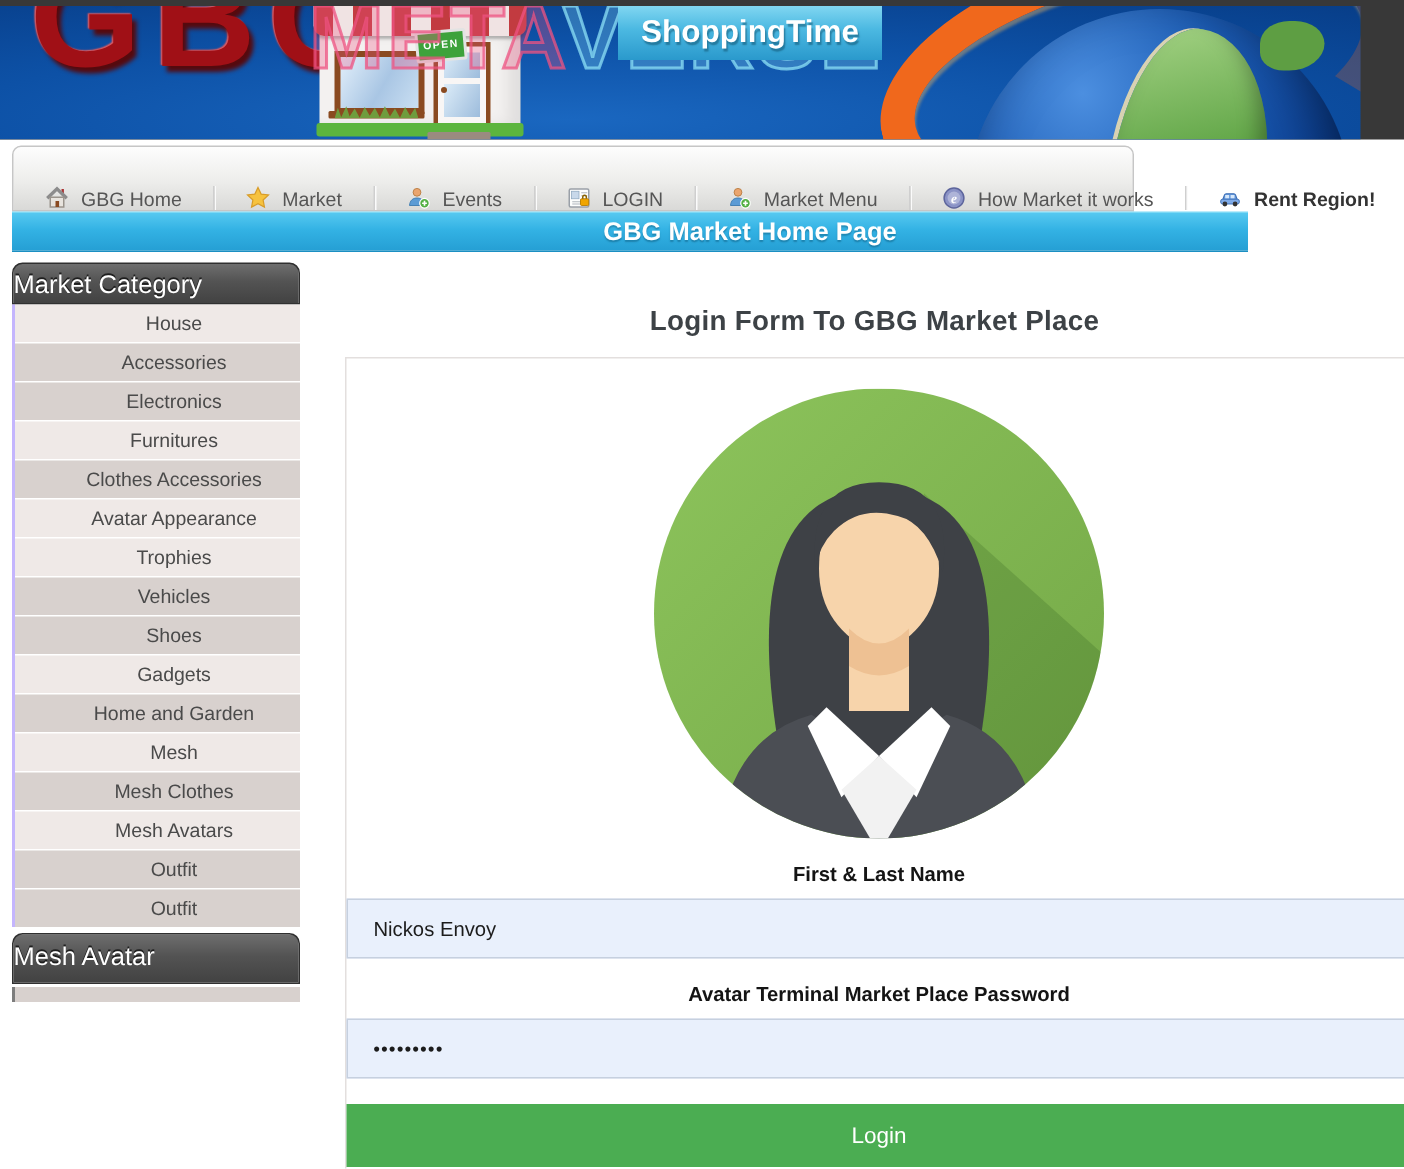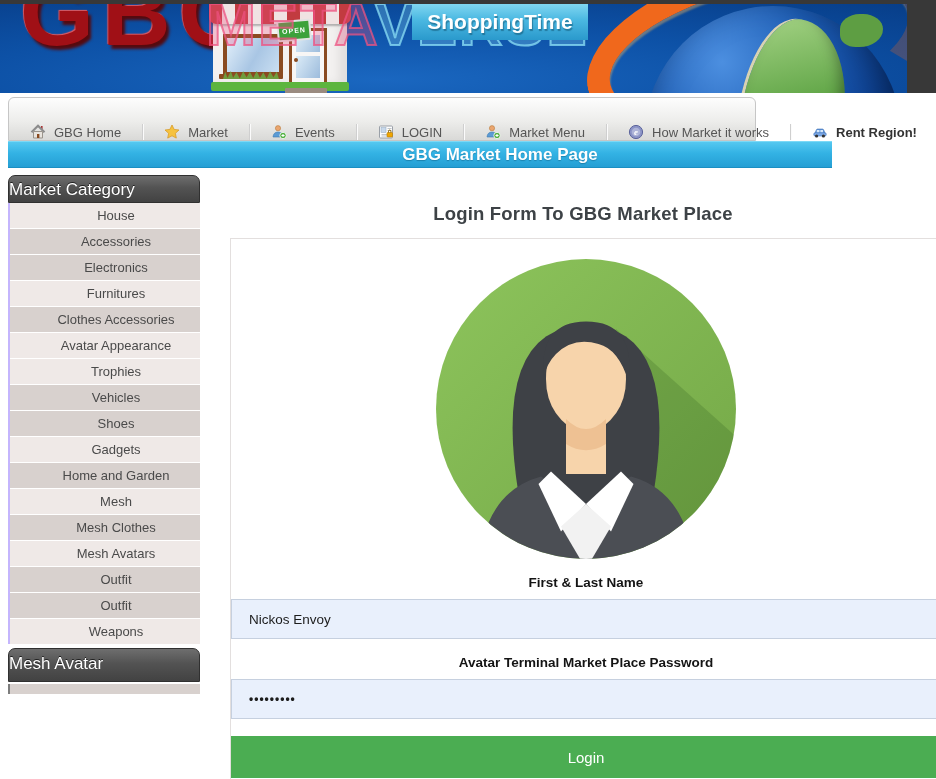--- a/index.html
+++ b/index.html
@@ -217,21 +217,20 @@
         <div class="cat-item light">Trophies</div>
         <div class="cat-item dark">Vehicles</div>
         <div class="cat-item dark">Shoes</div>
         <div class="cat-item light">Gadgets</div>
         <div class="cat-item dark">Home and Garden</div>
         <div class="cat-item light">Mesh</div>
         <div class="cat-item dark">Mesh Clothes</div>
         <div class="cat-item light">Mesh Avatars</div>
         <div class="cat-item dark">Outfit</div>
         <div class="cat-item dark">Outfit</div>
-        <div class="cat-item light">Weapons</div>
       </div>
     <div class="side-header mesh">Mesh Avatar</div>
     <div class="partial-item"></div>
   </div>
 
   <div class="main">
     <div class="form-heading">Login Form To GBG Market Place</div>
     <div class="panel">
       <div class="avatar-wrap">
         <svg viewBox="0 0 120 120" width="300" height="300">

